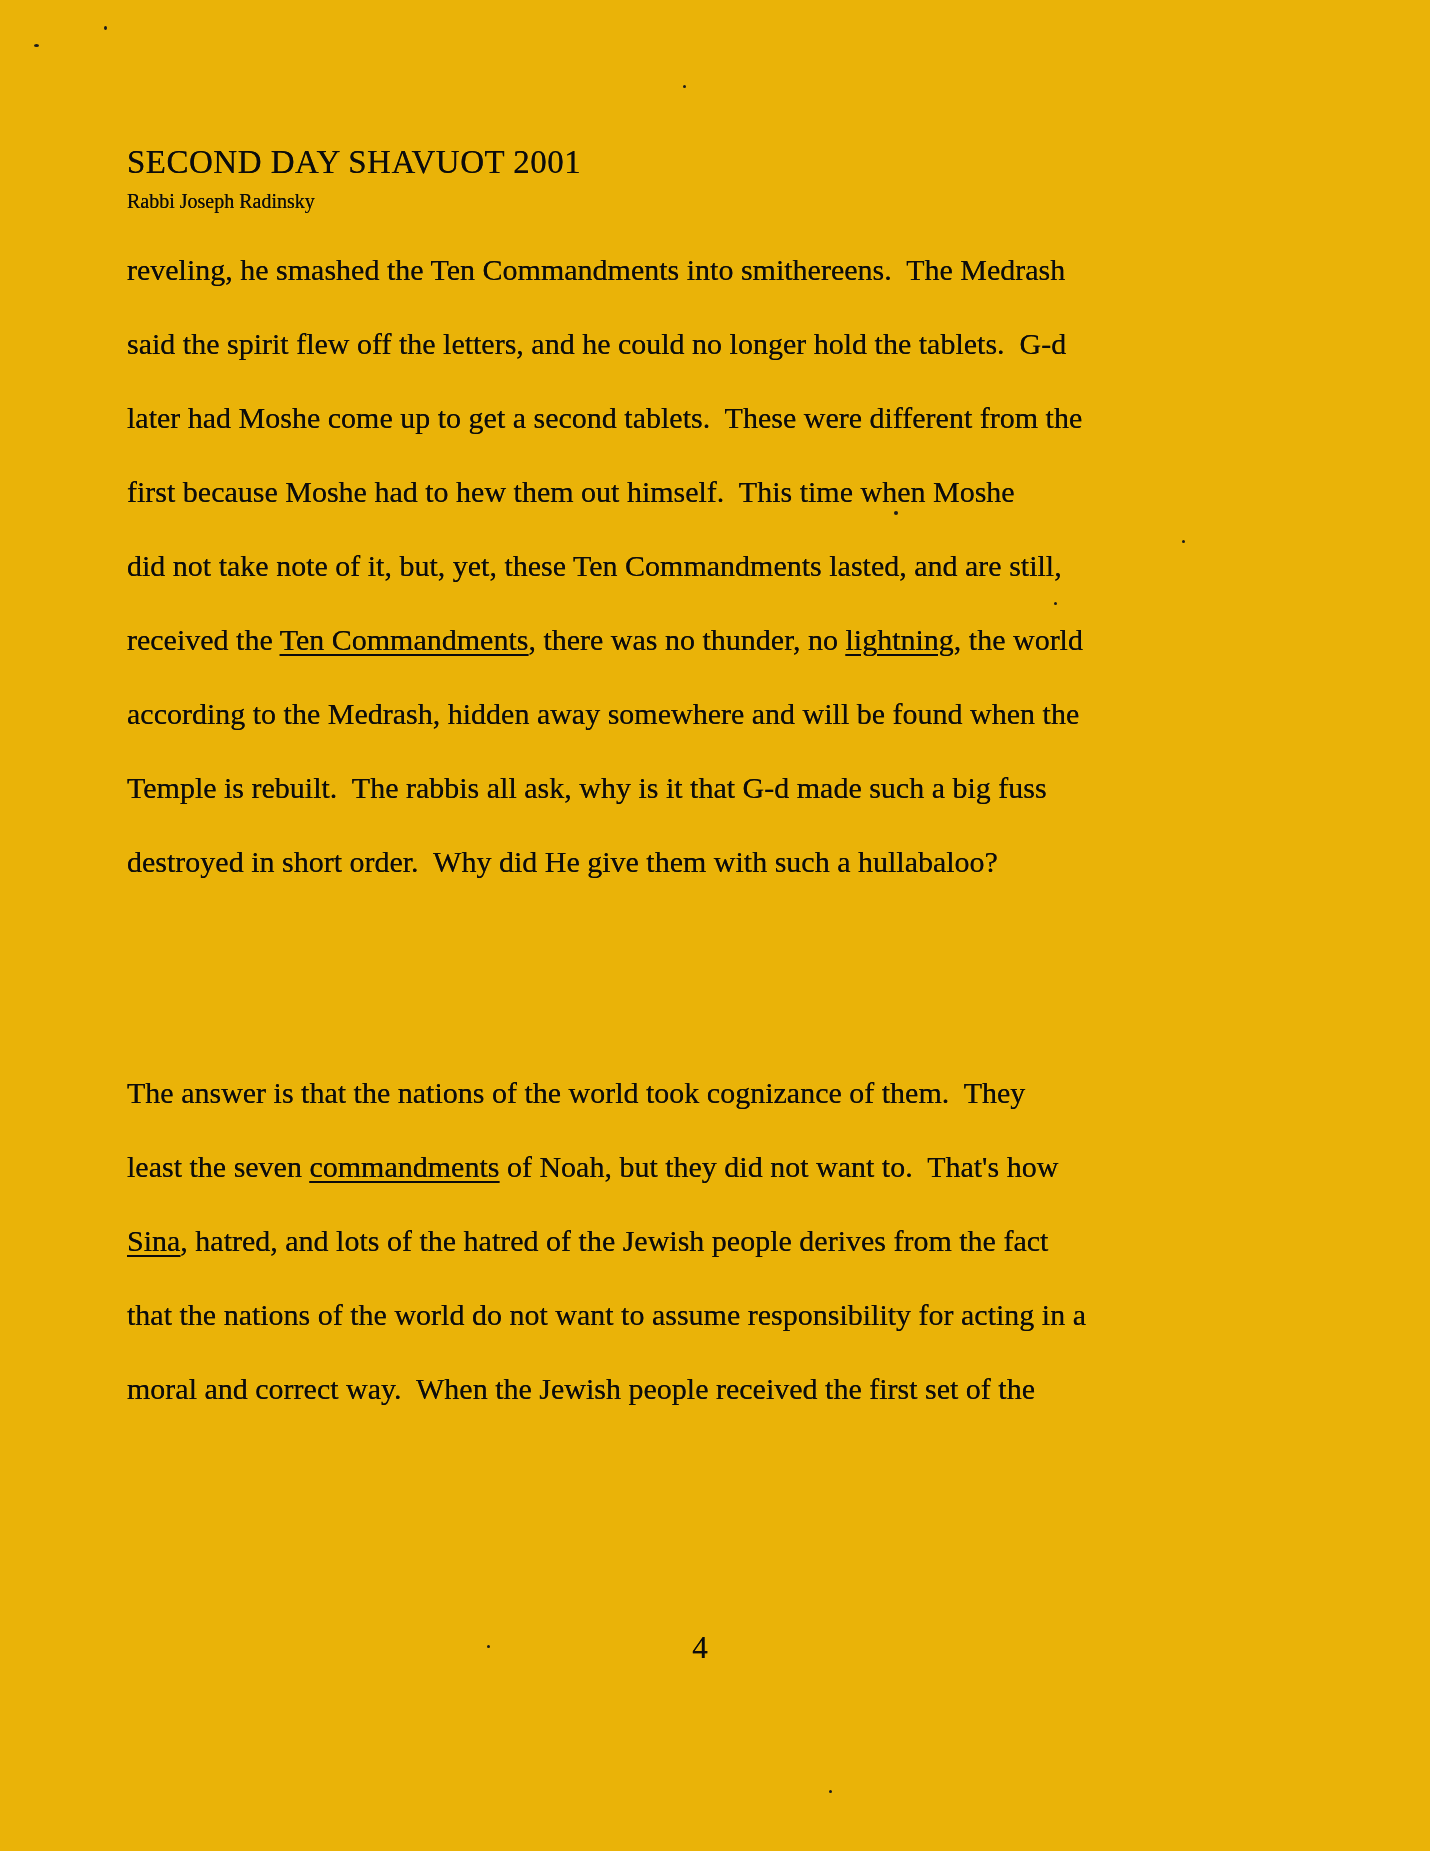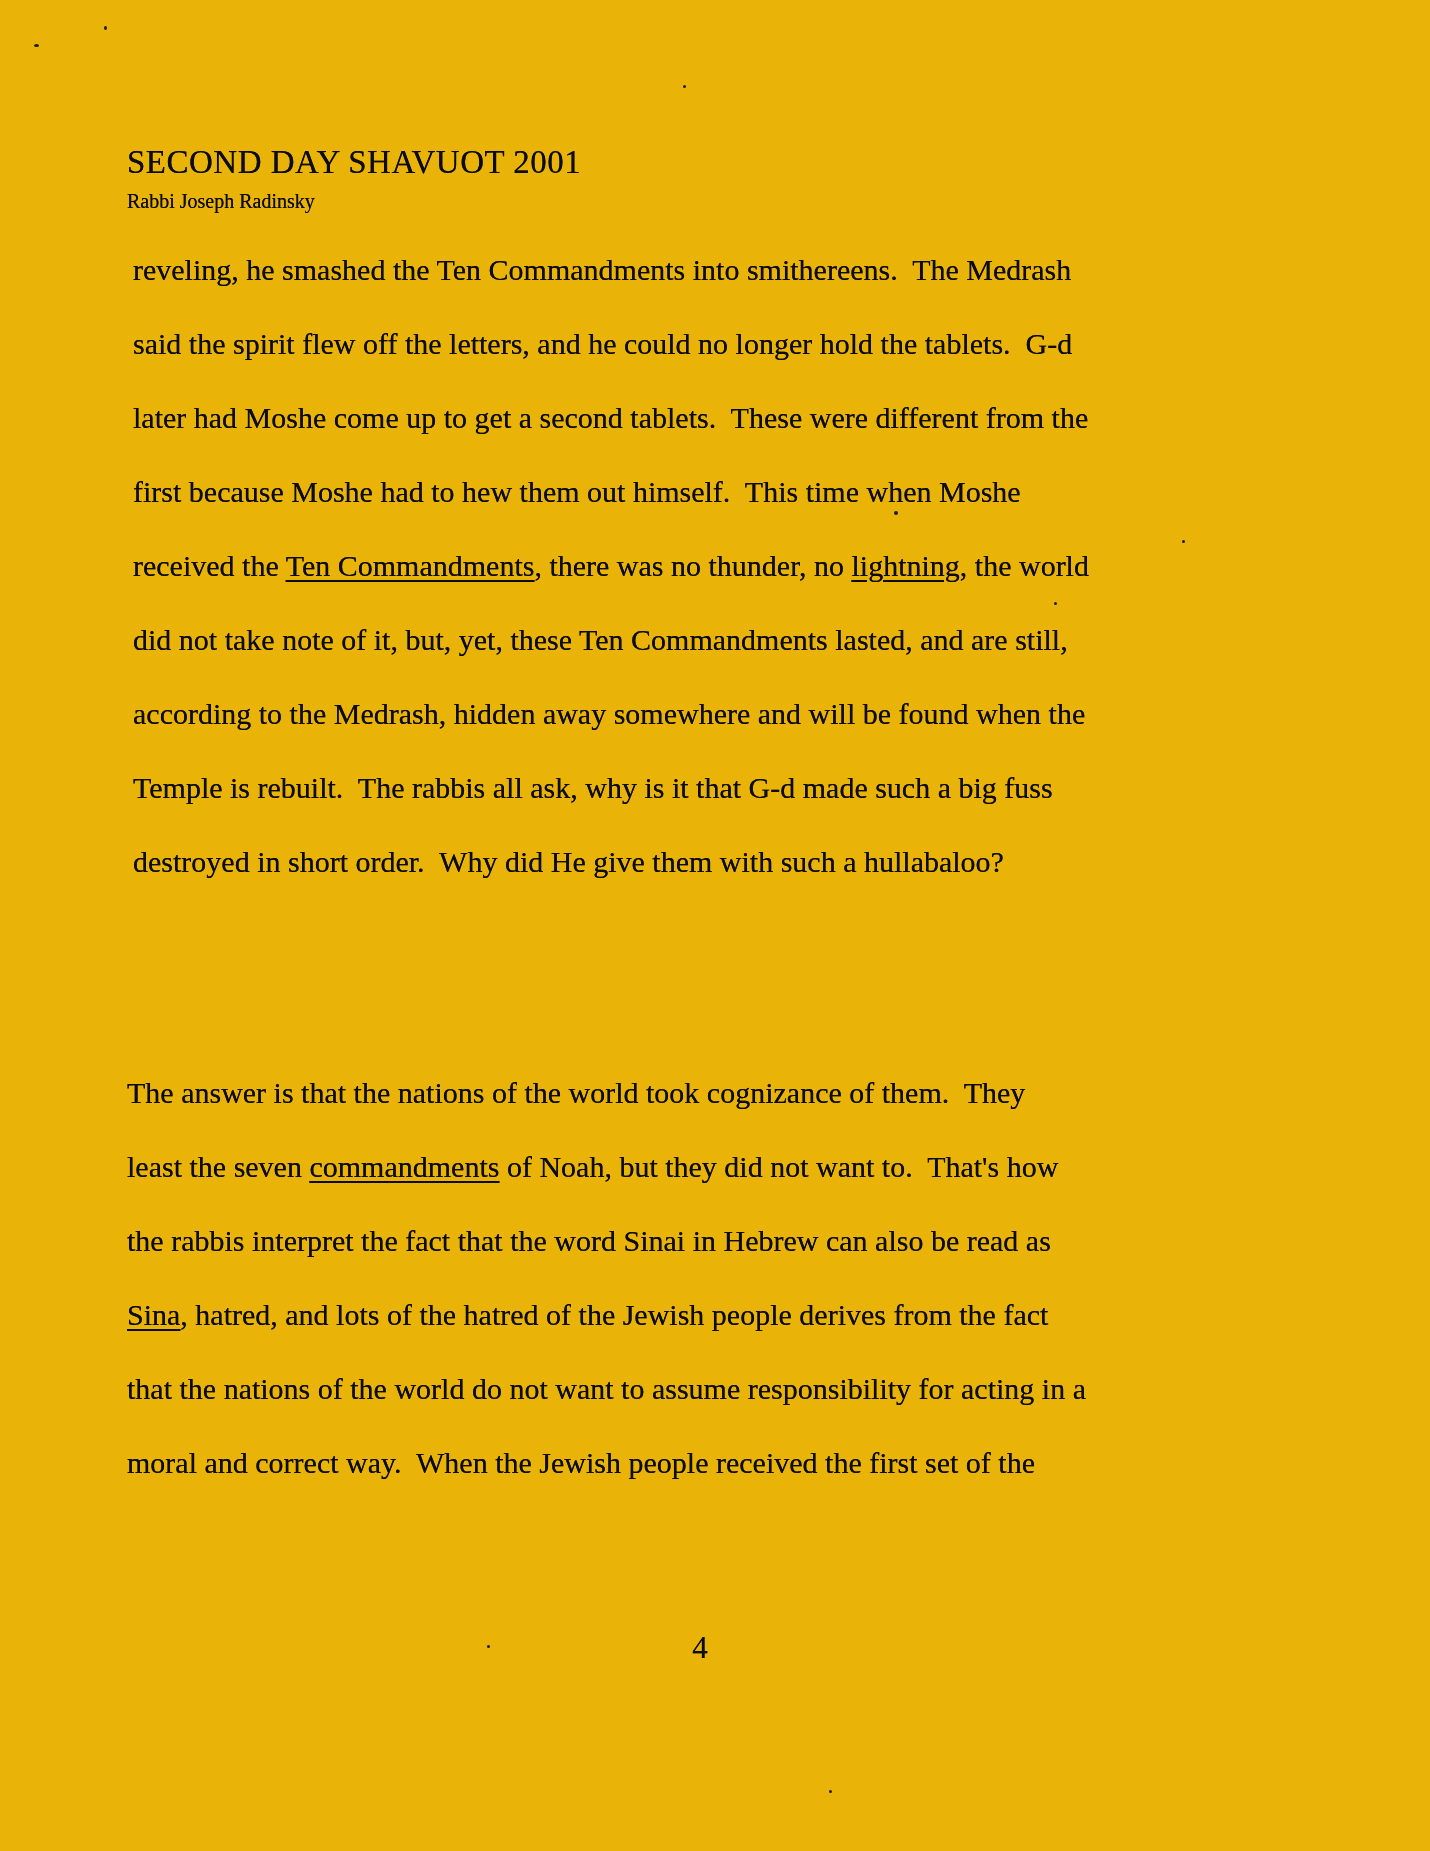--- a/index.html
+++ b/index.html
@@ -28,21 +28,21 @@
   }
   .doc-author {
     font-size: 20px;
     line-height: 38px;
     white-space: pre;
   }
   .para {
     position: absolute;
     left: 127px;
   }
-  #para-0 { top: 233px; margin-left: 6px; }
+  #para-0 { top: 233px; }
   #para-1 { top: 1056px; }
   .line {
     white-space: pre;
     font-size: 30px;
     height: 74px;
     line-height: 74px;
   }
   .u {
     text-decoration: underline;
     text-decoration-thickness: 2px;
@@ -71,30 +71,29 @@
   <div class="doc-header">
     <div class="doc-title">SECOND DAY SHAVUOT 2001</div>
     <div class="doc-author">Rabbi Joseph Radinsky</div>
   </div>
 
   <div class="para" id="para-0">
       <div class="line"><span>reveling, he smashed the Ten Commandments into smithereens.  The Medrash</span></div>
       <div class="line"><span>said the spirit flew off the letters, and he could no longer hold the tablets.  G-d</span></div>
       <div class="line"><span>later had Moshe come up to get a second tablets.  These were different from the</span></div>
       <div class="line"><span>first because Moshe had to hew them out himself.  This time when Moshe</span></div>
+      <div class="line"><span>did not take note of it, but, yet, these Ten Commandments lasted, and are still,</span></div>
       <div class="line"><span>received the </span><span class="u">Ten Commandments</span><span>, there was no thunder, no </span><span class="u">lightning</span><span>, the world</span></div>
-      <div class="line"><span>did not take note of it, but, yet, these Ten Commandments lasted, and are still,</span></div>
       <div class="line"><span>according to the Medrash, hidden away somewhere and will be found when the</span></div>
       <div class="line"><span>Temple is rebuilt.  The rabbis all ask, why is it that G-d made such a big fuss</span></div>
       <div class="line"><span>destroyed in short order.  Why did He give them with such a hullabaloo?</span></div>
     </div>
   <div class="para" id="para-1">
       <div class="line"><span>The answer is that the nations of the world took cognizance of them.  They</span></div>
       <div class="line"><span>least the seven </span><span class="u">commandments</span><span> of Noah, but they did not want to.  That's how</span></div>
-      <div class="line"><span>the rabbis interpret the fact that the word Sinai in Hebrew can also be read as</span></div>
       <div class="line"><span class="u">Sina</span><span>, hatred, and lots of the hatred of the Jewish people derives from the fact</span></div>
       <div class="line"><span>that the nations of the world do not want to assume responsibility for acting in a</span></div>
       <div class="line"><span>moral and correct way.  When the Jewish people received the first set of the</span></div>
     </div>
 
   <div class="page-number">4</div>
 
 <div class="speck" style="left: 104px; top: 26px; width: 3px; height: 4px;"></div>
     <div class="speck" style="left: 34px; top: 44px; width: 5px; height: 3px;"></div>
     <div class="speck" style="left: 683px; top: 85px; width: 3px; height: 3px;"></div>

